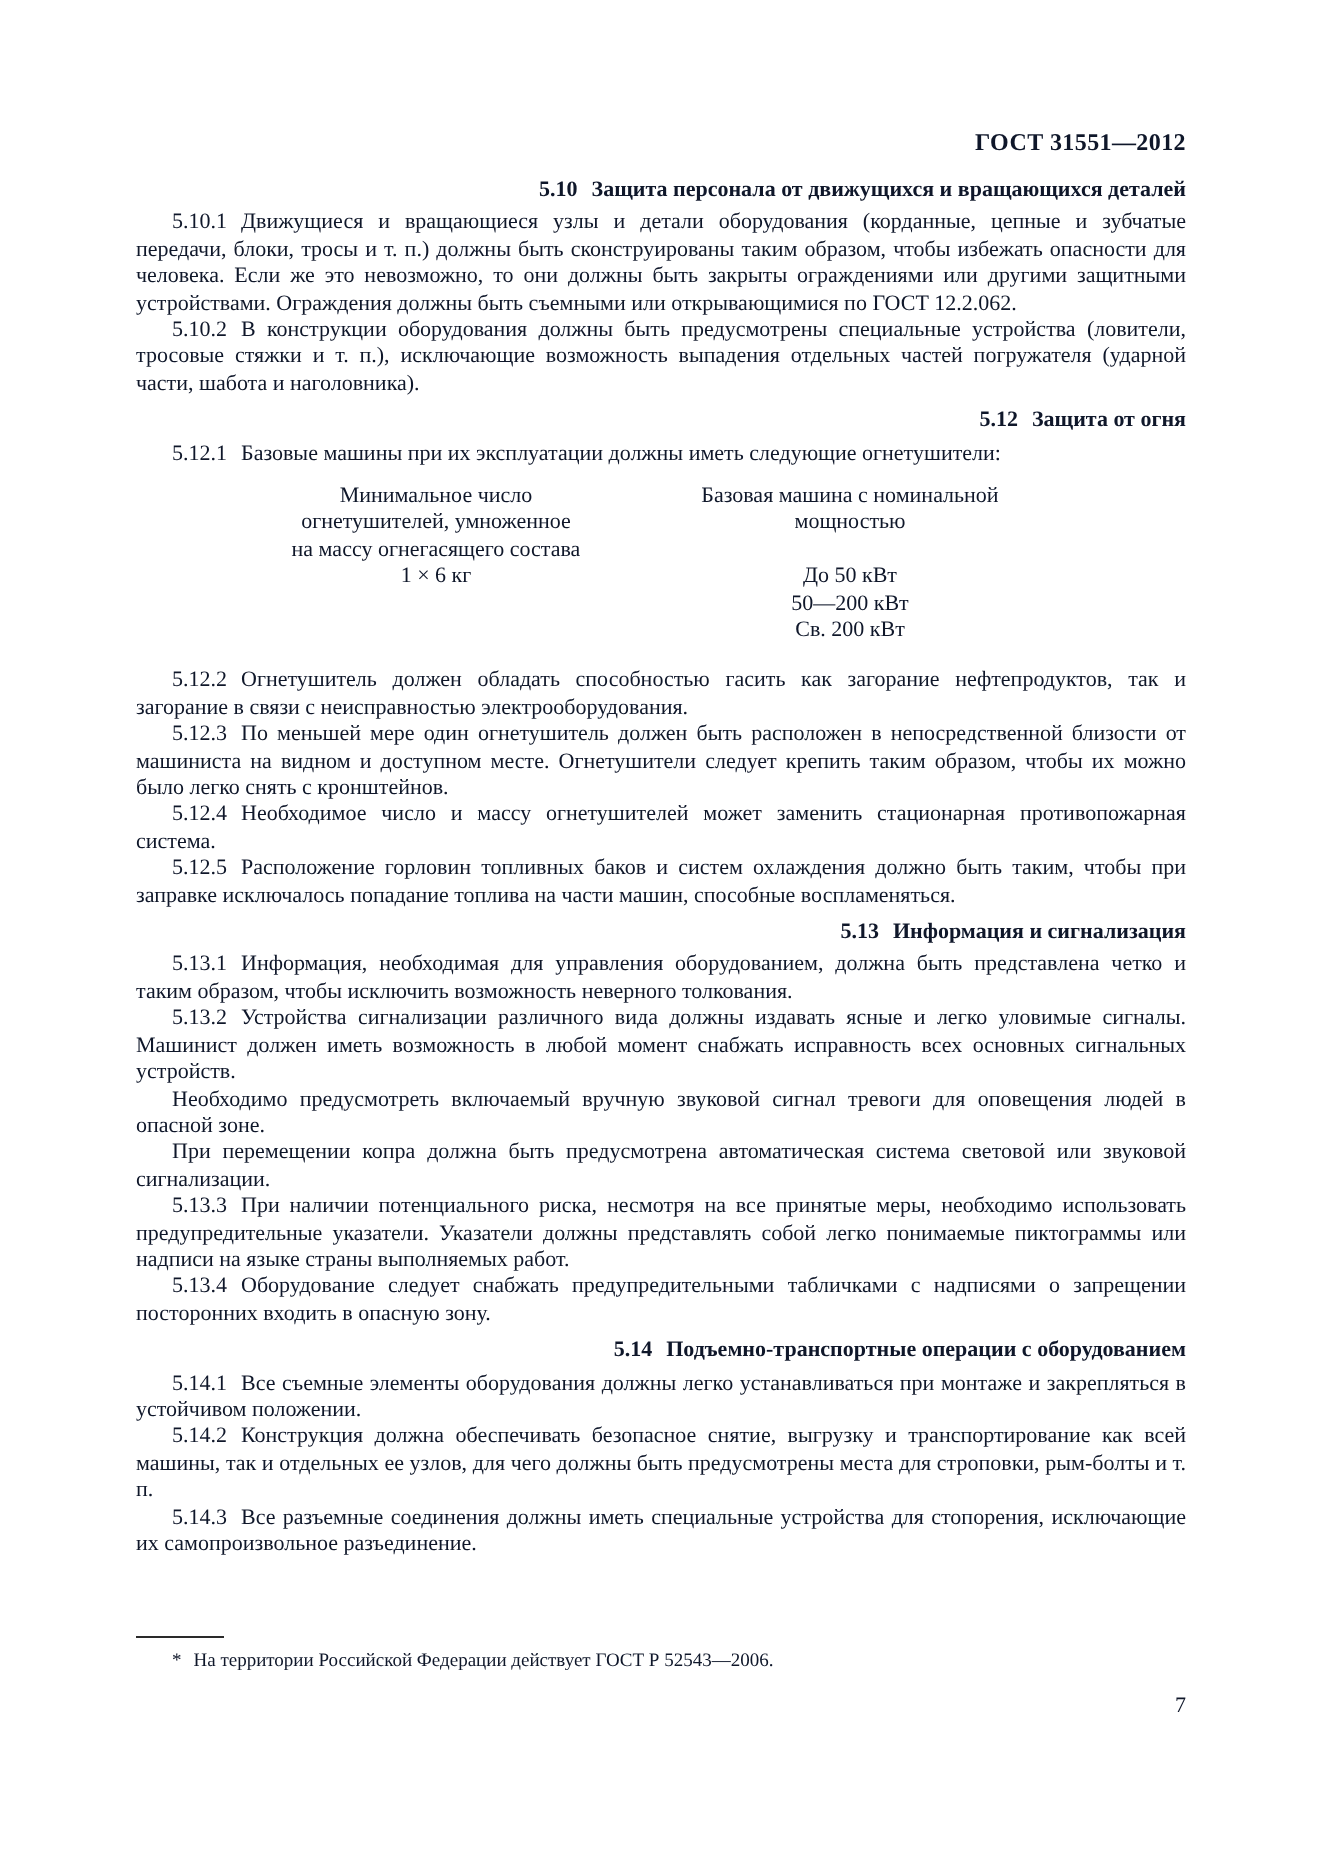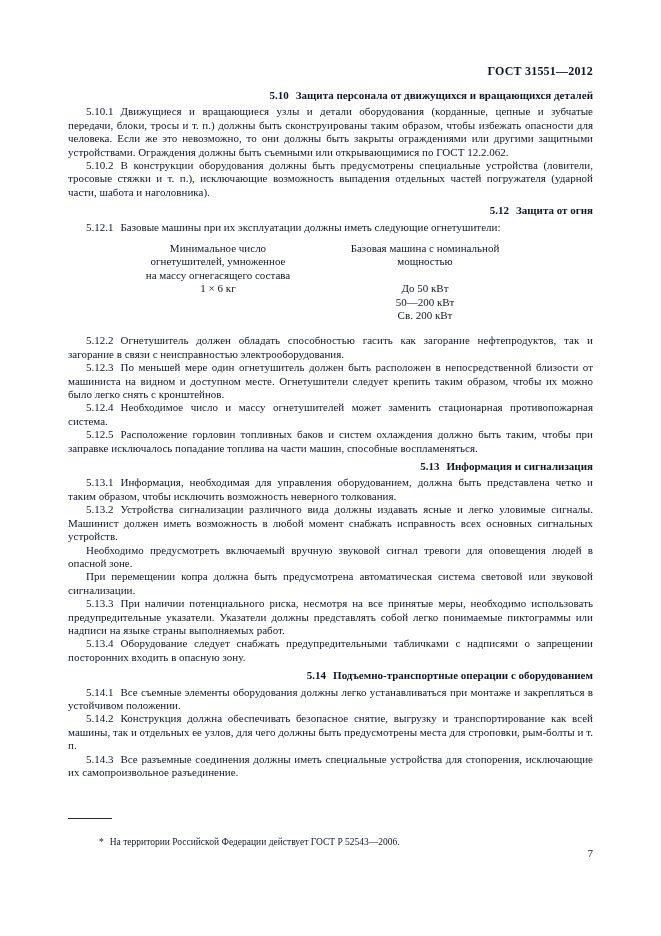--- a/index.html
+++ b/index.html
@@ -68,21 +68,21 @@
     font-size: 9.5px;
     line-height: 12px;
     text-align: left;
   }
   .footnote-rule {
     width: 44px;
     height: 0;
     border-top: 1px solid #2a2a2a;
     margin-bottom: 6px;
   }
-  .fn-text { margin: 17px; padding-left: 14px; }
+  .fn-text { margin: 4px; padding-left: 14px; }
   .fn-marker { margin-right: 6px; }
 
   .page-number {
     position: absolute;
     top: 847px;
     left: 68px;
     width: 525px;
     text-align: right;
     font-size: 11px;
     line-height: 13px;

